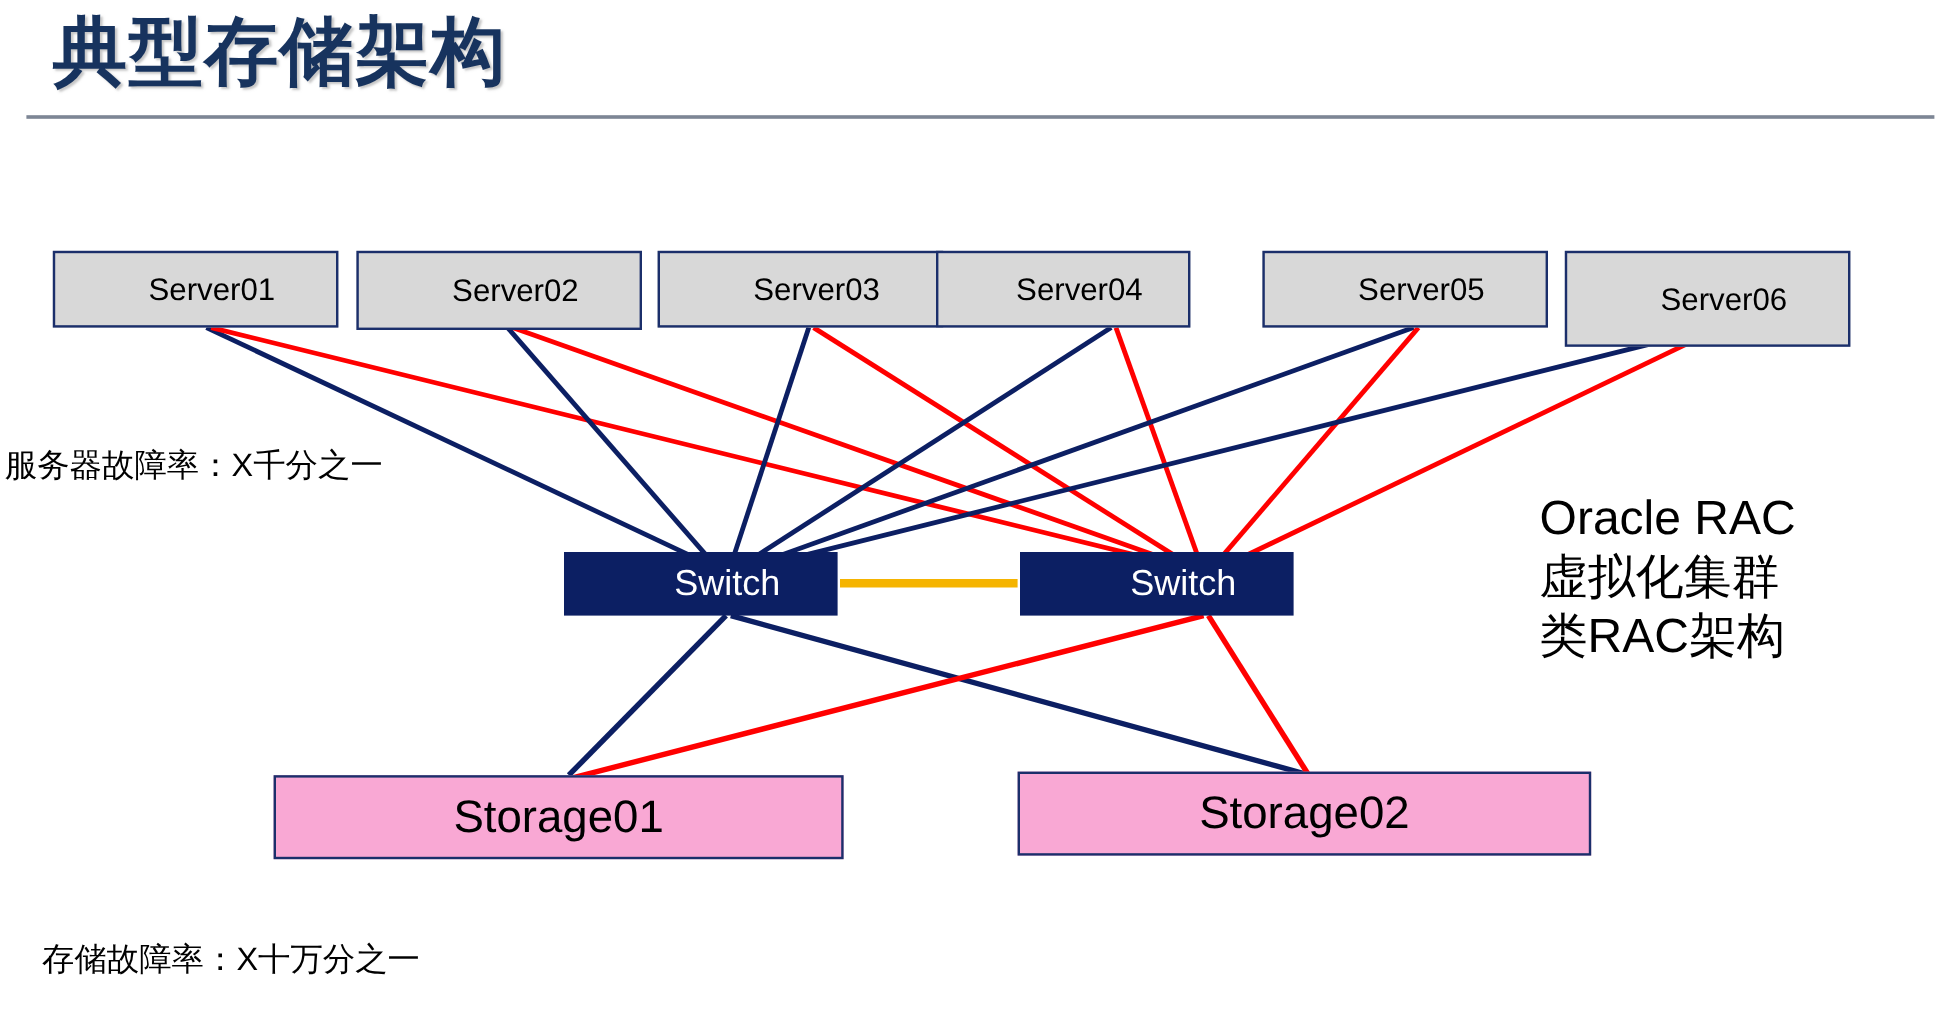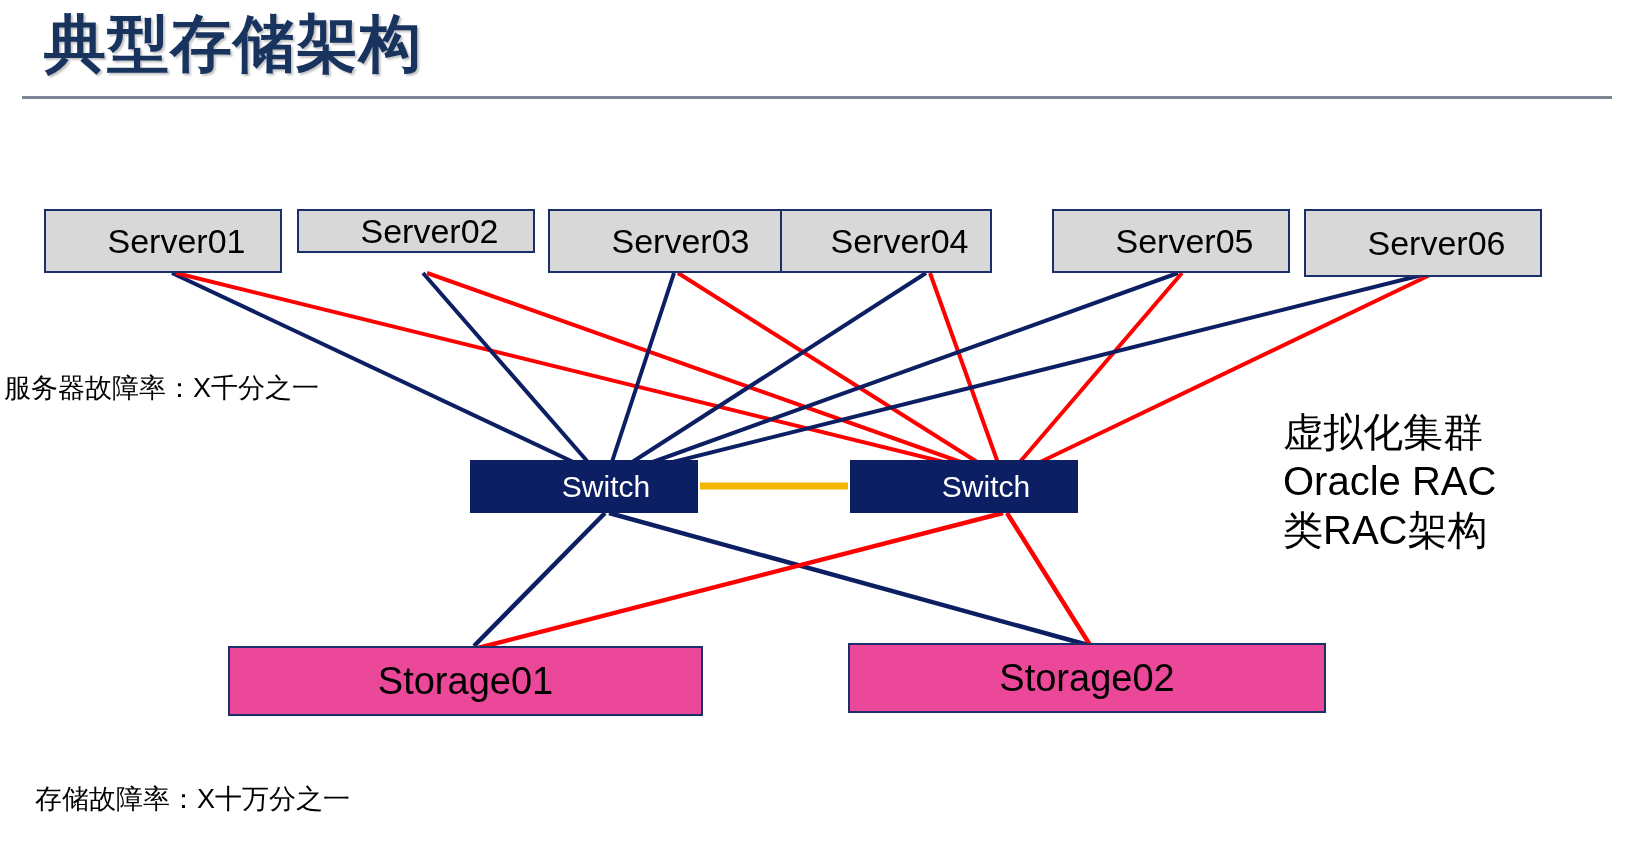--- a/index.html
+++ b/index.html
@@ -53,33 +53,33 @@
     box-sizing: border-box;
     display: flex;
     align-items: center;
     justify-content: center;
     text-align: center;
   }
   .server {
     background: #d8d8d8;
     border: 2px solid #1b2f6b;
     color: #000000;
-    font-size: 34px;
+    font-size: 26px;
     padding-left: 27px;
   }
   .switch {
     background: #0c1f63;
     border: none;
     color: #ffffff;
     font-size: 30px;
     z-index: 3;
     padding-left: 44px;
   }
   .storage {
-    background: #ec4899;
+    background: #f9a8d4;
     border: 2px solid #1b2f6b;
     color: #000000;
     font-size: 38px;
     align-items: center;
   }
 
   
   .note {
     position: absolute;
     color: #000000;
@@ -130,33 +130,33 @@
         <line x1="1007" y1="513" x2="1090" y2="645" stroke="#ff0000" stroke-width="4.5" stroke-linecap="butt"></line>
       </g>
     <g id="g-interswitch">
         <line x1="700" y1="486" x2="848" y2="486" stroke="#f5b400" stroke-width="7" stroke-linecap="butt"></line>
       </g>
   </svg>
 
   <div class="node server" style="left:44px;top:209px;width:238px;height:64px;">
     <span>Server01</span>
   </div>
-  <div class="node server" style="left:297px;top:209px;width:238px;height:44px;">
+  <div class="node server" style="left:297px;top:209px;width:238px;height:66px;">
     <span>Server02</span>
   </div>
   <div class="node server" style="left:548px;top:209px;width:238px;height:64px;">
     <span>Server03</span>
   </div>
   <div class="node server" style="left:780px;top:209px;width:212px;height:64px;">
     <span>Server04</span>
   </div>
   <div class="node server" style="left:1052px;top:209px;width:238px;height:64px;">
     <span>Server05</span>
   </div>
-  <div class="node server" style="left:1304px;top:209px;width:238px;height:68px;">
+  <div class="node server" style="left:1304px;top:209px;width:238px;height:80px;">
     <span>Server06</span>
   </div>
 
   <div class="node switch" style="left:470px;top:460px;width:228px;height:53px;">
     <span>Switch</span>
   </div>
   <div class="node switch" style="left:850px;top:460px;width:228px;height:53px;">
     <span>Switch</span>
   </div>
 
@@ -164,18 +164,18 @@
     <span>Storage01</span>
   </div>
   <div class="node storage" style="left:848px;top:643px;width:478px;height:70px;">
     <span>Storage02</span>
   </div>
 
   <div class="note" id="note-server">服务器故障率：X千分之一</div>
   <div class="note" id="note-storage">存储故障率：X十万分之一</div>
 
   <div id="cluster-note">
+    <div>Oracle RAC</div>
     <div>虚拟化集群</div>
-    <div>Oracle RAC</div>
     <div>类RAC架构</div>
   </div>
 
 </div>
 
 </body></html>

